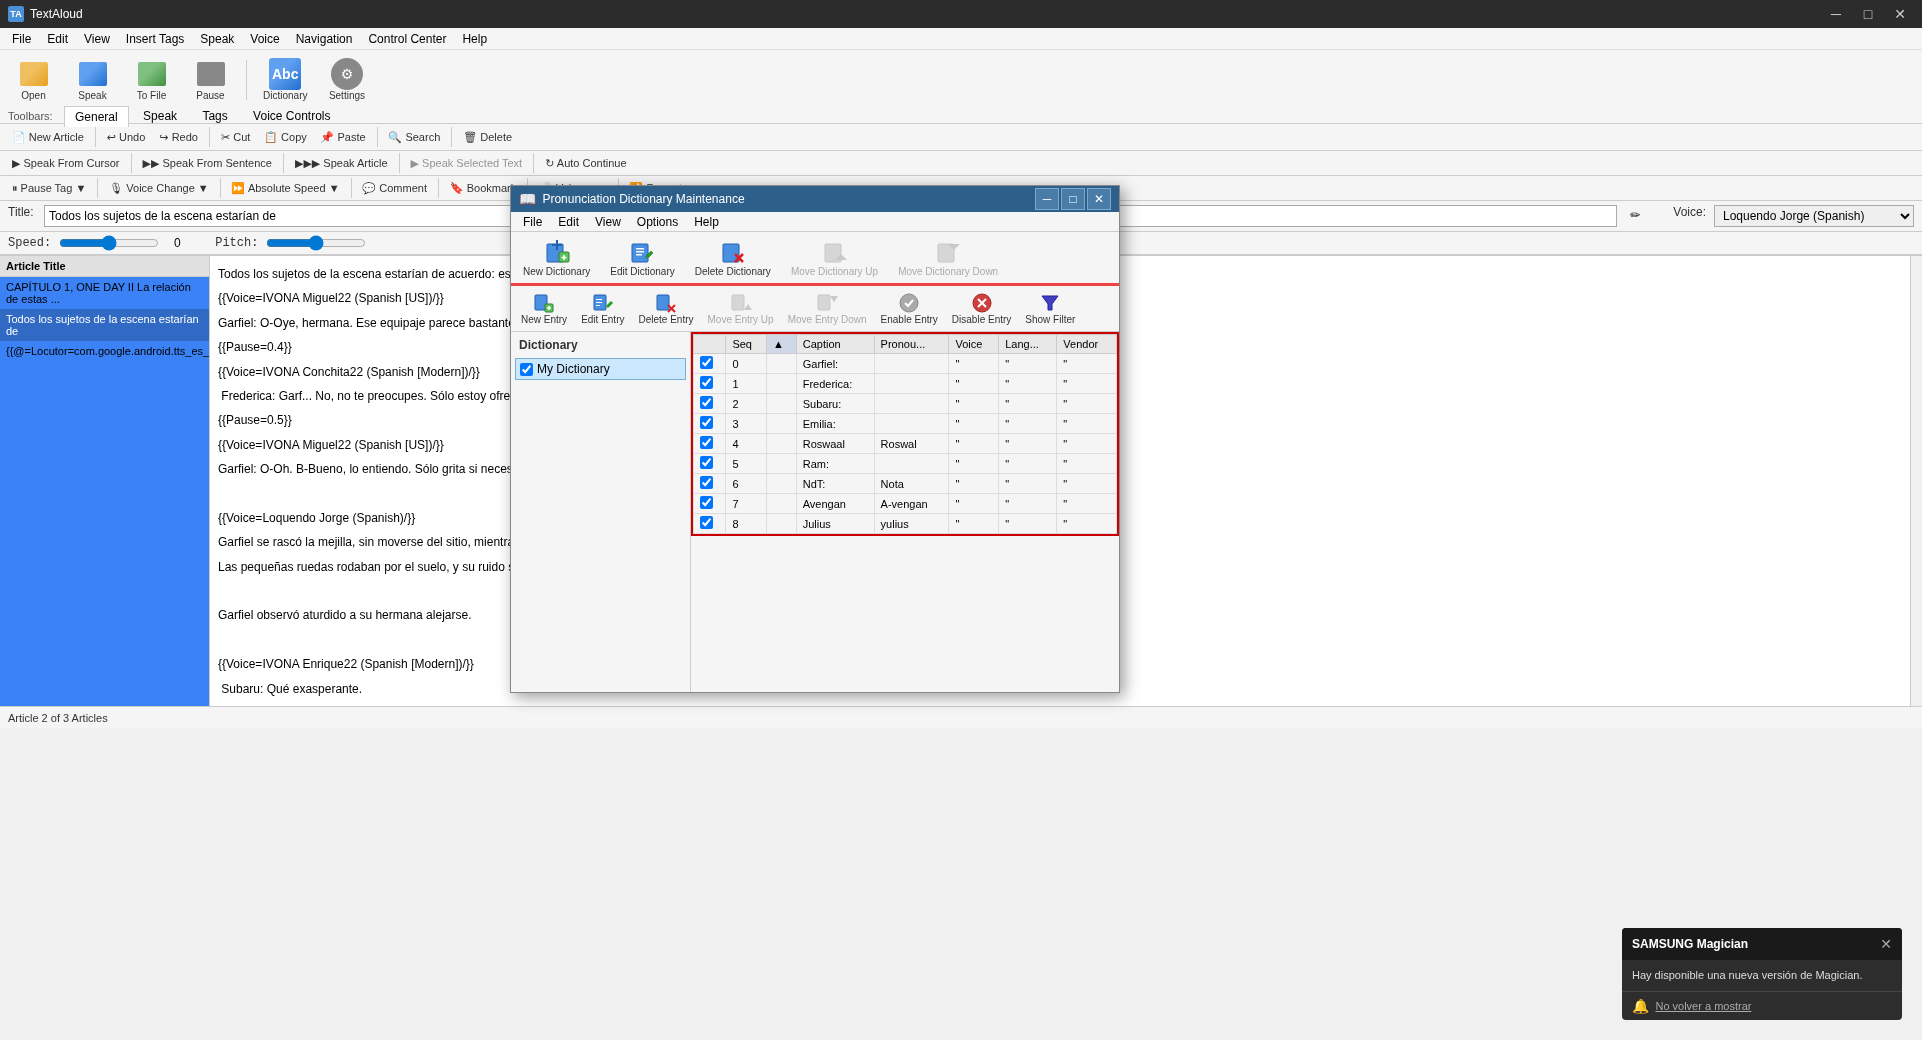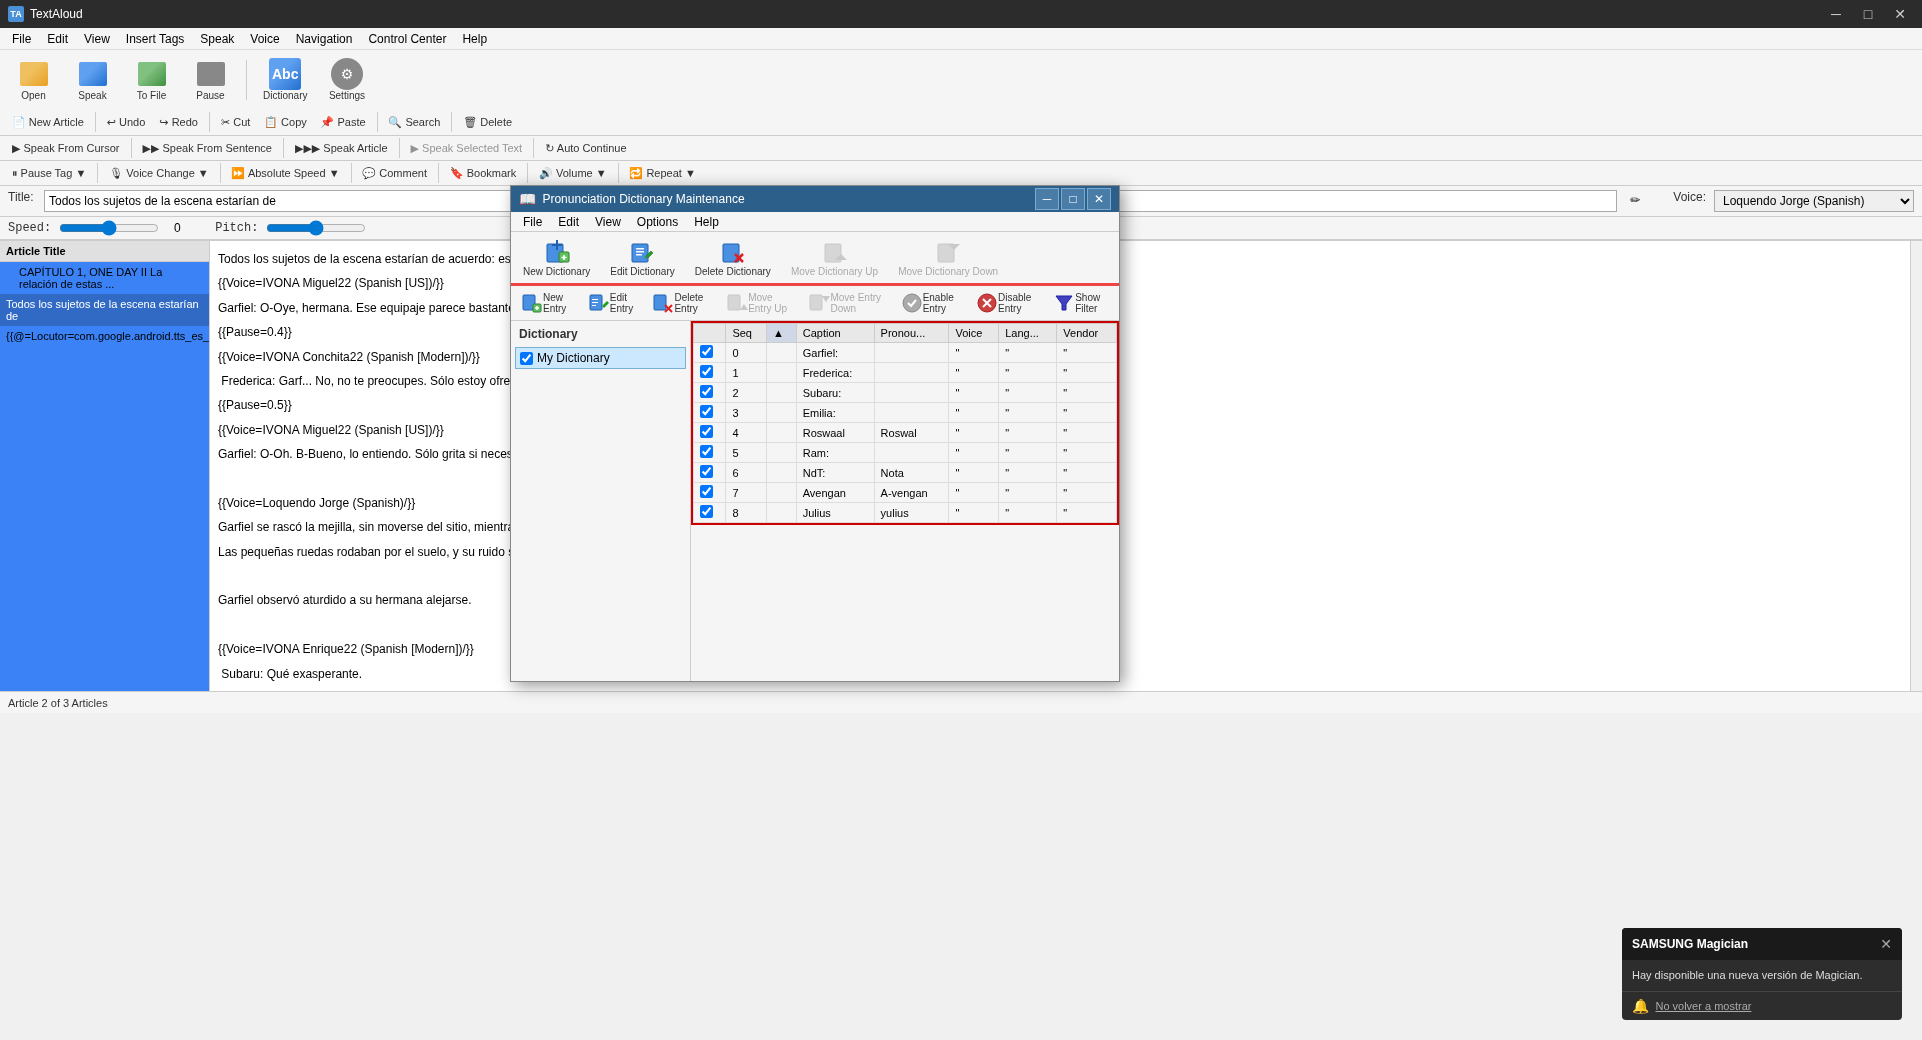--- a/index.html
+++ b/index.html
@@ -68,21 +68,21 @@
     .modal-menu { background: #f5f5f5; border-bottom: 1px solid #ccc; height: 20px; display: flex; align-items: center; padding: 0 4px; }
     .modal-menu-item { padding: 2px 8px; font-size: 12px; cursor: pointer; }
 
     
     .modal-tb1 { display: flex; align-items: center; padding: 4px 6px; gap: 8px; border-bottom: 3px solid #ef4444; }
     .modal-btn-large { display: flex; flex-direction: column; align-items: center; cursor: pointer; padding: 2px 6px; min-width: 60px; font-size: 10px; color: #333; }
     .modal-btn-large .icon-box { width: 28px; height: 28px; display: flex; align-items: center; justify-content: center; }
     .modal-btn-large.disabled { opacity: 0.4; cursor: default; }
 
     .modal-tb2 { display: flex; align-items: center; padding: 4px 6px; gap: 6px; border-bottom: 1px solid #ccc; }
-    .modal-btn-sm { display: flex; flex-direction: row; align-items: center; cursor: pointer; padding: 2px 4px; min-width: 50px; font-size: 10px; color: #333; }
+    .modal-btn-sm { display: flex; flex-direction: column; align-items: center; cursor: pointer; padding: 2px 4px; min-width: 50px; font-size: 10px; color: #333; text-align: right; }
     .modal-btn-sm.disabled { opacity: 0.4; cursor: default; }
     .modal-btn-sm .icon-sm { width: 22px; height: 22px; display: flex; align-items: center; justify-content: center; }
 
     
     .modal-content { display: flex; height: 360px; }
     .dict-panel { width: 180px; border-right: 1px solid #ccc; padding: 4px; }
     .dict-panel-label { font-size: 12px; font-weight: bold; color: #333; padding: 2px 4px; margin-bottom: 4px; }
     .dict-item { display: flex; align-items: center; gap: 4px; padding: 3px 4px; font-size: 12px; cursor: pointer; background: #cce8ff; border: 1px solid #7ab0d4; }
     .dict-checkbox { width: 13px; height: 13px; }
 
@@ -182,20 +182,27 @@
       <span>Dictionary</span>
     </div>
     <div class="toolbar-btn-large">
       <div class="toolbar-icon-box">
         <div class="icon-settings">⚙</div>
       </div>
       <span>Settings</span>
     </div>
   </div>
 
+  <div style="background:#f5f5f5; border-bottom:1px solid #ccc;">
+    <span style="font-size:11px; padding: 2px 8px; color:#555;">Toolbars:</span>
+    <span class="toolbar-tab active">General</span>
+    <span class="toolbar-tab">Speak</span>
+    <span class="toolbar-tab">Tags</span>
+    <span class="toolbar-tab">Voice Controls</span>
+  </div>
 
   <div class="toolbar-row2">
     <span class="tb2-btn">📄 New Article</span>
     <span class="tb2-sep"></span>
     <span class="tb2-btn">↩ Undo</span>
     <span class="tb2-btn">↪ Redo</span>
     <span class="tb2-sep"></span>
     <span class="tb2-btn">✂ Cut</span>
     <span class="tb2-btn">📋 Copy</span>
     <span class="tb2-btn">📌 Paste</span>
@@ -250,21 +257,21 @@
     <span class="speed-label" style="margin-left:20px;">Pitch:</span>
     <input type="range" class="slider" min="-10" max="10" value="0" style="">
   </div>
 </div>
 
 <div class="main-area" style="height: 450px; display:flex;">
 
   <div class="left-panel">
     <div class="article-title-label">Article Title</div>
     <div class="article-list">
-      <div class="article-item" style="font-size:11px;margin-left:13px;">CAPÍTULO 1, ONE DAY II La relación de estas ...</div>
+      <div class="article-item" style="font-size:11px;">CAPÍTULO 1, ONE DAY II La relación de estas ...</div>
       <div class="article-item selected2" style="font-size:11px;">Todos los sujetos de la escena estarían de</div>
       <div class="article-item" style="font-size:11px;">{{@=Locutor=com.google.android.tts_es_ES;es...</div>
     </div>
   </div>
 
   <div class="text-area">
     <div class="content-text">
       <p>Todos los sujetos de la escena estarían de acuerdo: esto {{Pause=0.5}}</p>
       <p>{{Voice=IVONA Miguel22 (Spanish [US])/}}</p>
       <p>Garfiel: O-Oye, hermana. Ese equipaje parece bastante...</p>

